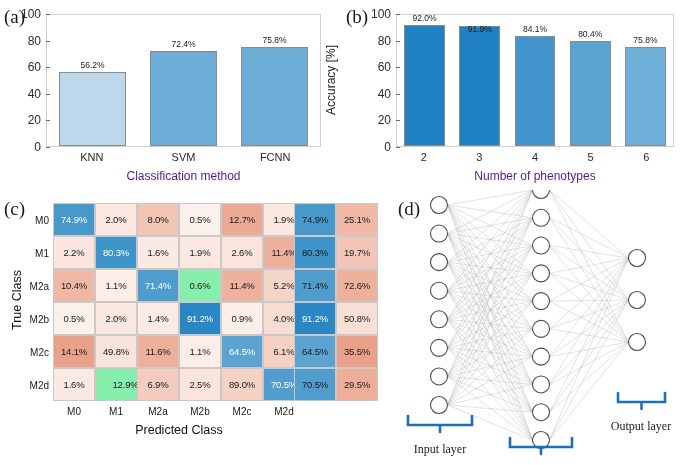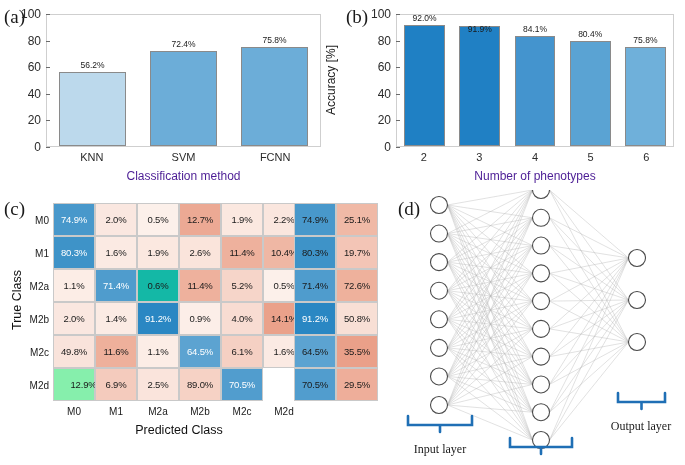--- a/index.html
+++ b/index.html
@@ -125,33 +125,34 @@
     <div class="xtick" style="left: 304.2px; top: 151px; width: 80px; margin-left: -40px; transform: none;">6</div>
     <div class="xlabel" style="left: 54px; top: 169px; width: 278px;">Number of phenotypes</div>
     <div class="ylabel" style="left: 18px; top: 80.5px; width: 133px; margin-left: -96.5px; margin-top: -8px;">Accuracy [%]</div>
   </div>
 
 <div class="panel-label" style="left:4px;top:198px;">(c)</div>
 <div class="cm" id="cm-c" style="left:0;top:190px;width:390px;height:275px;">
     <div class="cm-grid" style="left: 53px; top: 13px; grid-template-columns: repeat(6, 42px); grid-template-rows: repeat(6, 33px);">
       <div class="cell" style="background: rgb(72, 152, 203); color: rgb(255, 255, 255);">74.9%</div>
       <div class="cell" style="background: rgb(250, 231, 224); color: rgb(26, 26, 26);">2.0%</div>
+      <div class="cell" style="background: rgb(243, 197, 181); color: rgb(26, 26, 26);">8.0%</div>
       <div class="cell" style="background: rgb(252, 240, 234); color: rgb(26, 26, 26);">0.5%</div>
       <div class="cell" style="background: rgb(236, 169, 148); color: rgb(26, 26, 26);">12.7%</div>
       <div class="cell" style="background: rgb(251, 232, 224); color: rgb(26, 26, 26);">1.9%</div>
       <div class="cell" style="background: rgb(250, 230, 222); color: rgb(26, 26, 26);">2.2%</div>
       <div class="cell" style="background: rgb(62, 147, 200); color: rgb(255, 255, 255);">80.3%</div>
       <div class="cell" style="background: rgb(251, 234, 227); color: rgb(26, 26, 26);">1.6%</div>
       <div class="cell" style="background: rgb(251, 232, 224); color: rgb(26, 26, 26);">1.9%</div>
       <div class="cell" style="background: rgb(250, 228, 219); color: rgb(26, 26, 26);">2.6%</div>
       <div class="cell" style="background: rgb(238, 177, 157); color: rgb(26, 26, 26);">11.4%</div>
       <div class="cell" style="background: rgb(239, 183, 164); color: rgb(26, 26, 26);">10.4%</div>
       <div class="cell" style="background: rgb(252, 237, 230); color: rgb(26, 26, 26);">1.1%</div>
       <div class="cell" style="background: rgb(79, 156, 205); color: rgb(255, 255, 255);">71.4%</div>
-      <div class="cell" style="background: #14b8a6; color: rgb(26, 26, 26);">0.6%</div>
+      <div class="cell" style="background: #86efac; color: rgb(26, 26, 26);">0.6%</div>
       <div class="cell" style="background: rgb(238, 177, 157); color: rgb(26, 26, 26);">11.4%</div>
       <div class="cell" style="background: rgb(246, 213, 201); color: rgb(26, 26, 26);">5.2%</div>
       <div class="cell" style="background: rgb(252, 240, 234); color: rgb(26, 26, 26);">0.5%</div>
       <div class="cell" style="background: rgb(250, 231, 224); color: rgb(26, 26, 26);">2.0%</div>
       <div class="cell" style="background: rgb(251, 235, 228); color: rgb(26, 26, 26);">1.4%</div>
       <div class="cell" style="background: rgb(42, 135, 195); color: rgb(255, 255, 255);">91.2%</div>
       <div class="cell" style="background: rgb(252, 238, 232); color: rgb(26, 26, 26);">0.9%</div>
       <div class="cell" style="background: rgb(248, 220, 210); color: rgb(26, 26, 26);">4.0%</div>
       <div class="cell" style="background: rgb(234, 161, 138); color: rgb(26, 26, 26);">14.1%</div>
       <div class="cell" style="background: rgb(249, 227, 219); color: rgb(26, 26, 26);">49.8%</div>

